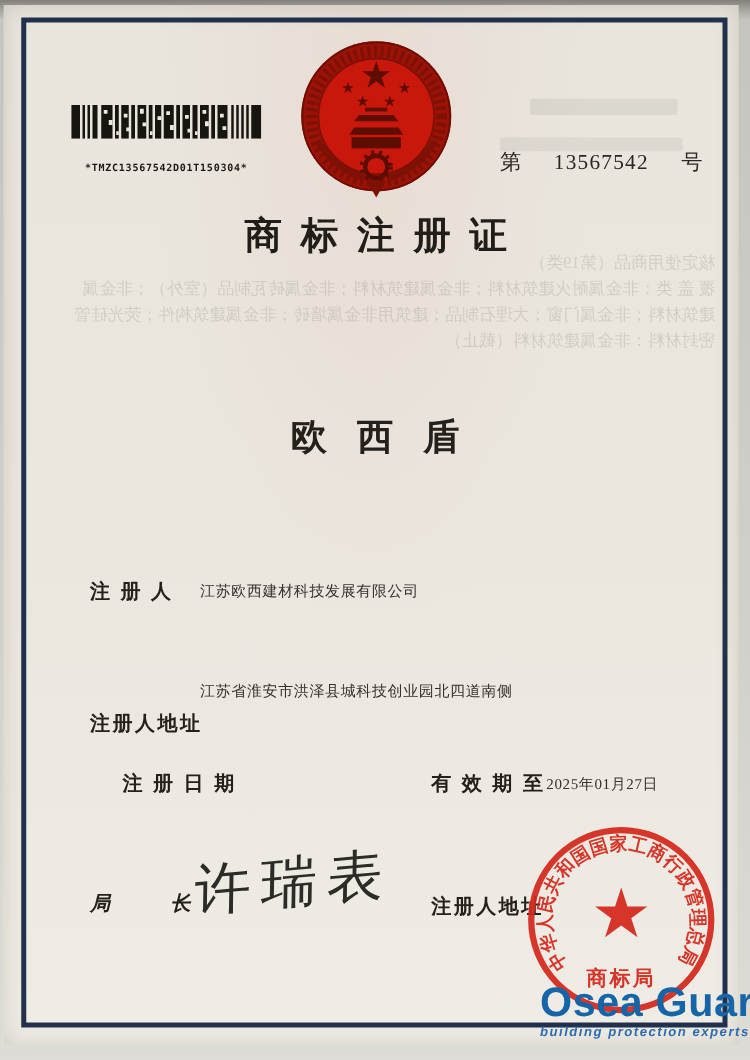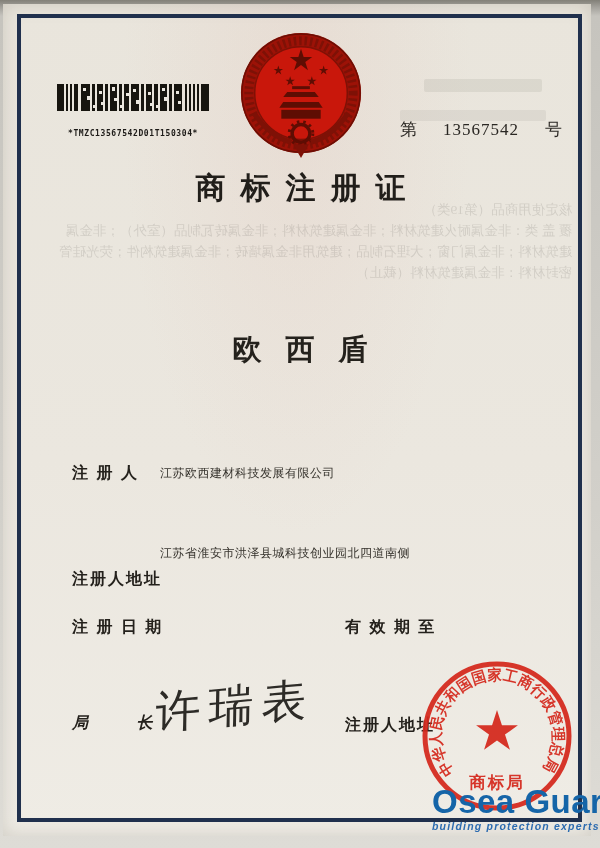--- a/index.html
+++ b/index.html
@@ -159,22 +159,23 @@
   </div>
 
   <div class="tm-name">欧西盾</div>
 
   <div class="field-label" style="top:463px;">注 册 人</div>
   <div class="field-value" style="top:465px;">江苏欧西建材科技发展有限公司</div>
 
   <div class="field-label" style="top:543px;margin-top:26px;">注册人地址</div>
   <div class="field-value" style="top:545px;">江苏省淮安市洪泽县城科技创业园北四道南侧</div>
 
-  <div class="field-label" style="top:617px;">注 册 日 期</div>
+  <div class="field-label" style="top:617px;margin-left:26px;">注 册 日 期</div>
   <div class="field-label lbl-right" style="top:617px;">有 效 期 至</div>
+  <div class="field-value val-right" style="top:619px;">2025年01月27日</div>
 
   <div class="field-label director-label" style="top:713px;">局 长</div>
   <div class="signature">许瑞表</div>
   <div class="field-label lbl-right" style="top:715px;">注册人地址</div>
 
   <svg class="seal" viewBox="0 0 160 160" xmlns="http://www.w3.org/2000/svg">
     <defs>
       <polygon id="sealstar" points="0,-1 0.2245,-0.309 0.9511,-0.309 0.3633,0.118 0.5878,0.809 0,0.382 -0.5878,0.809 -0.3633,0.118 -0.9511,-0.309 -0.2245,-0.309"></polygon>
       <path id="sealRing" d="M 37.1 116 A 56 56 0 1 1 122.9 116" fill="none"></path>
     </defs>

